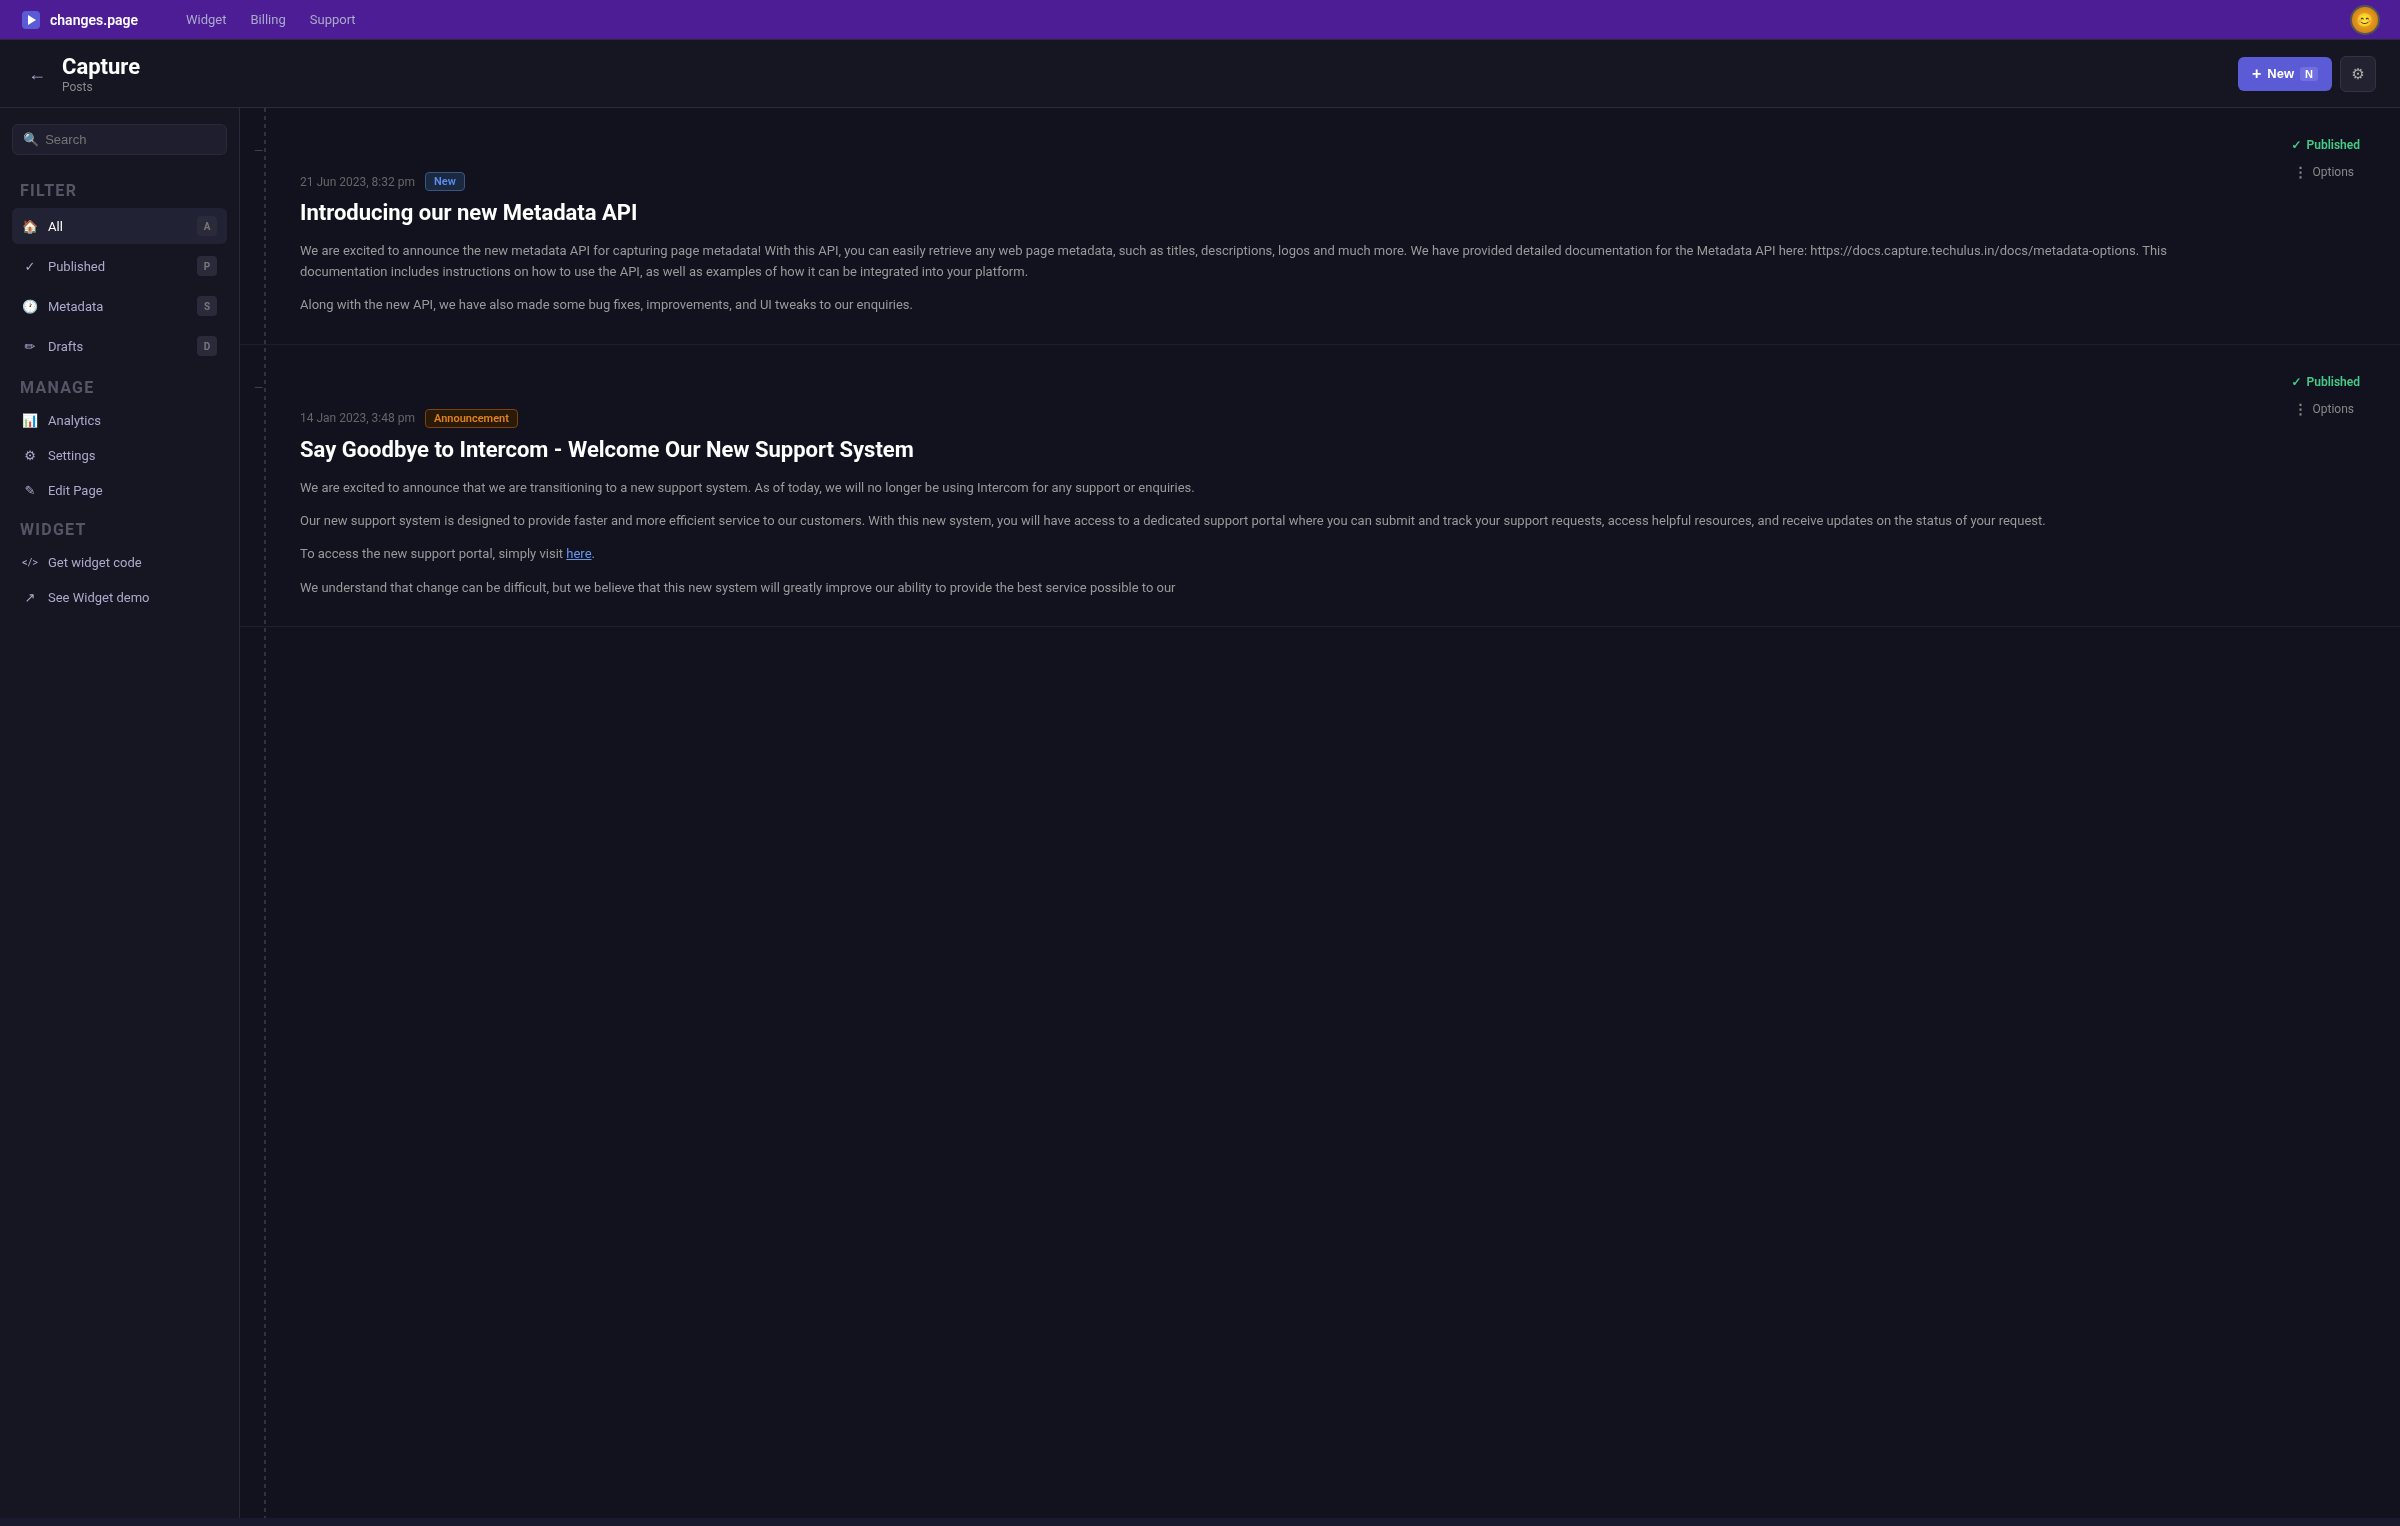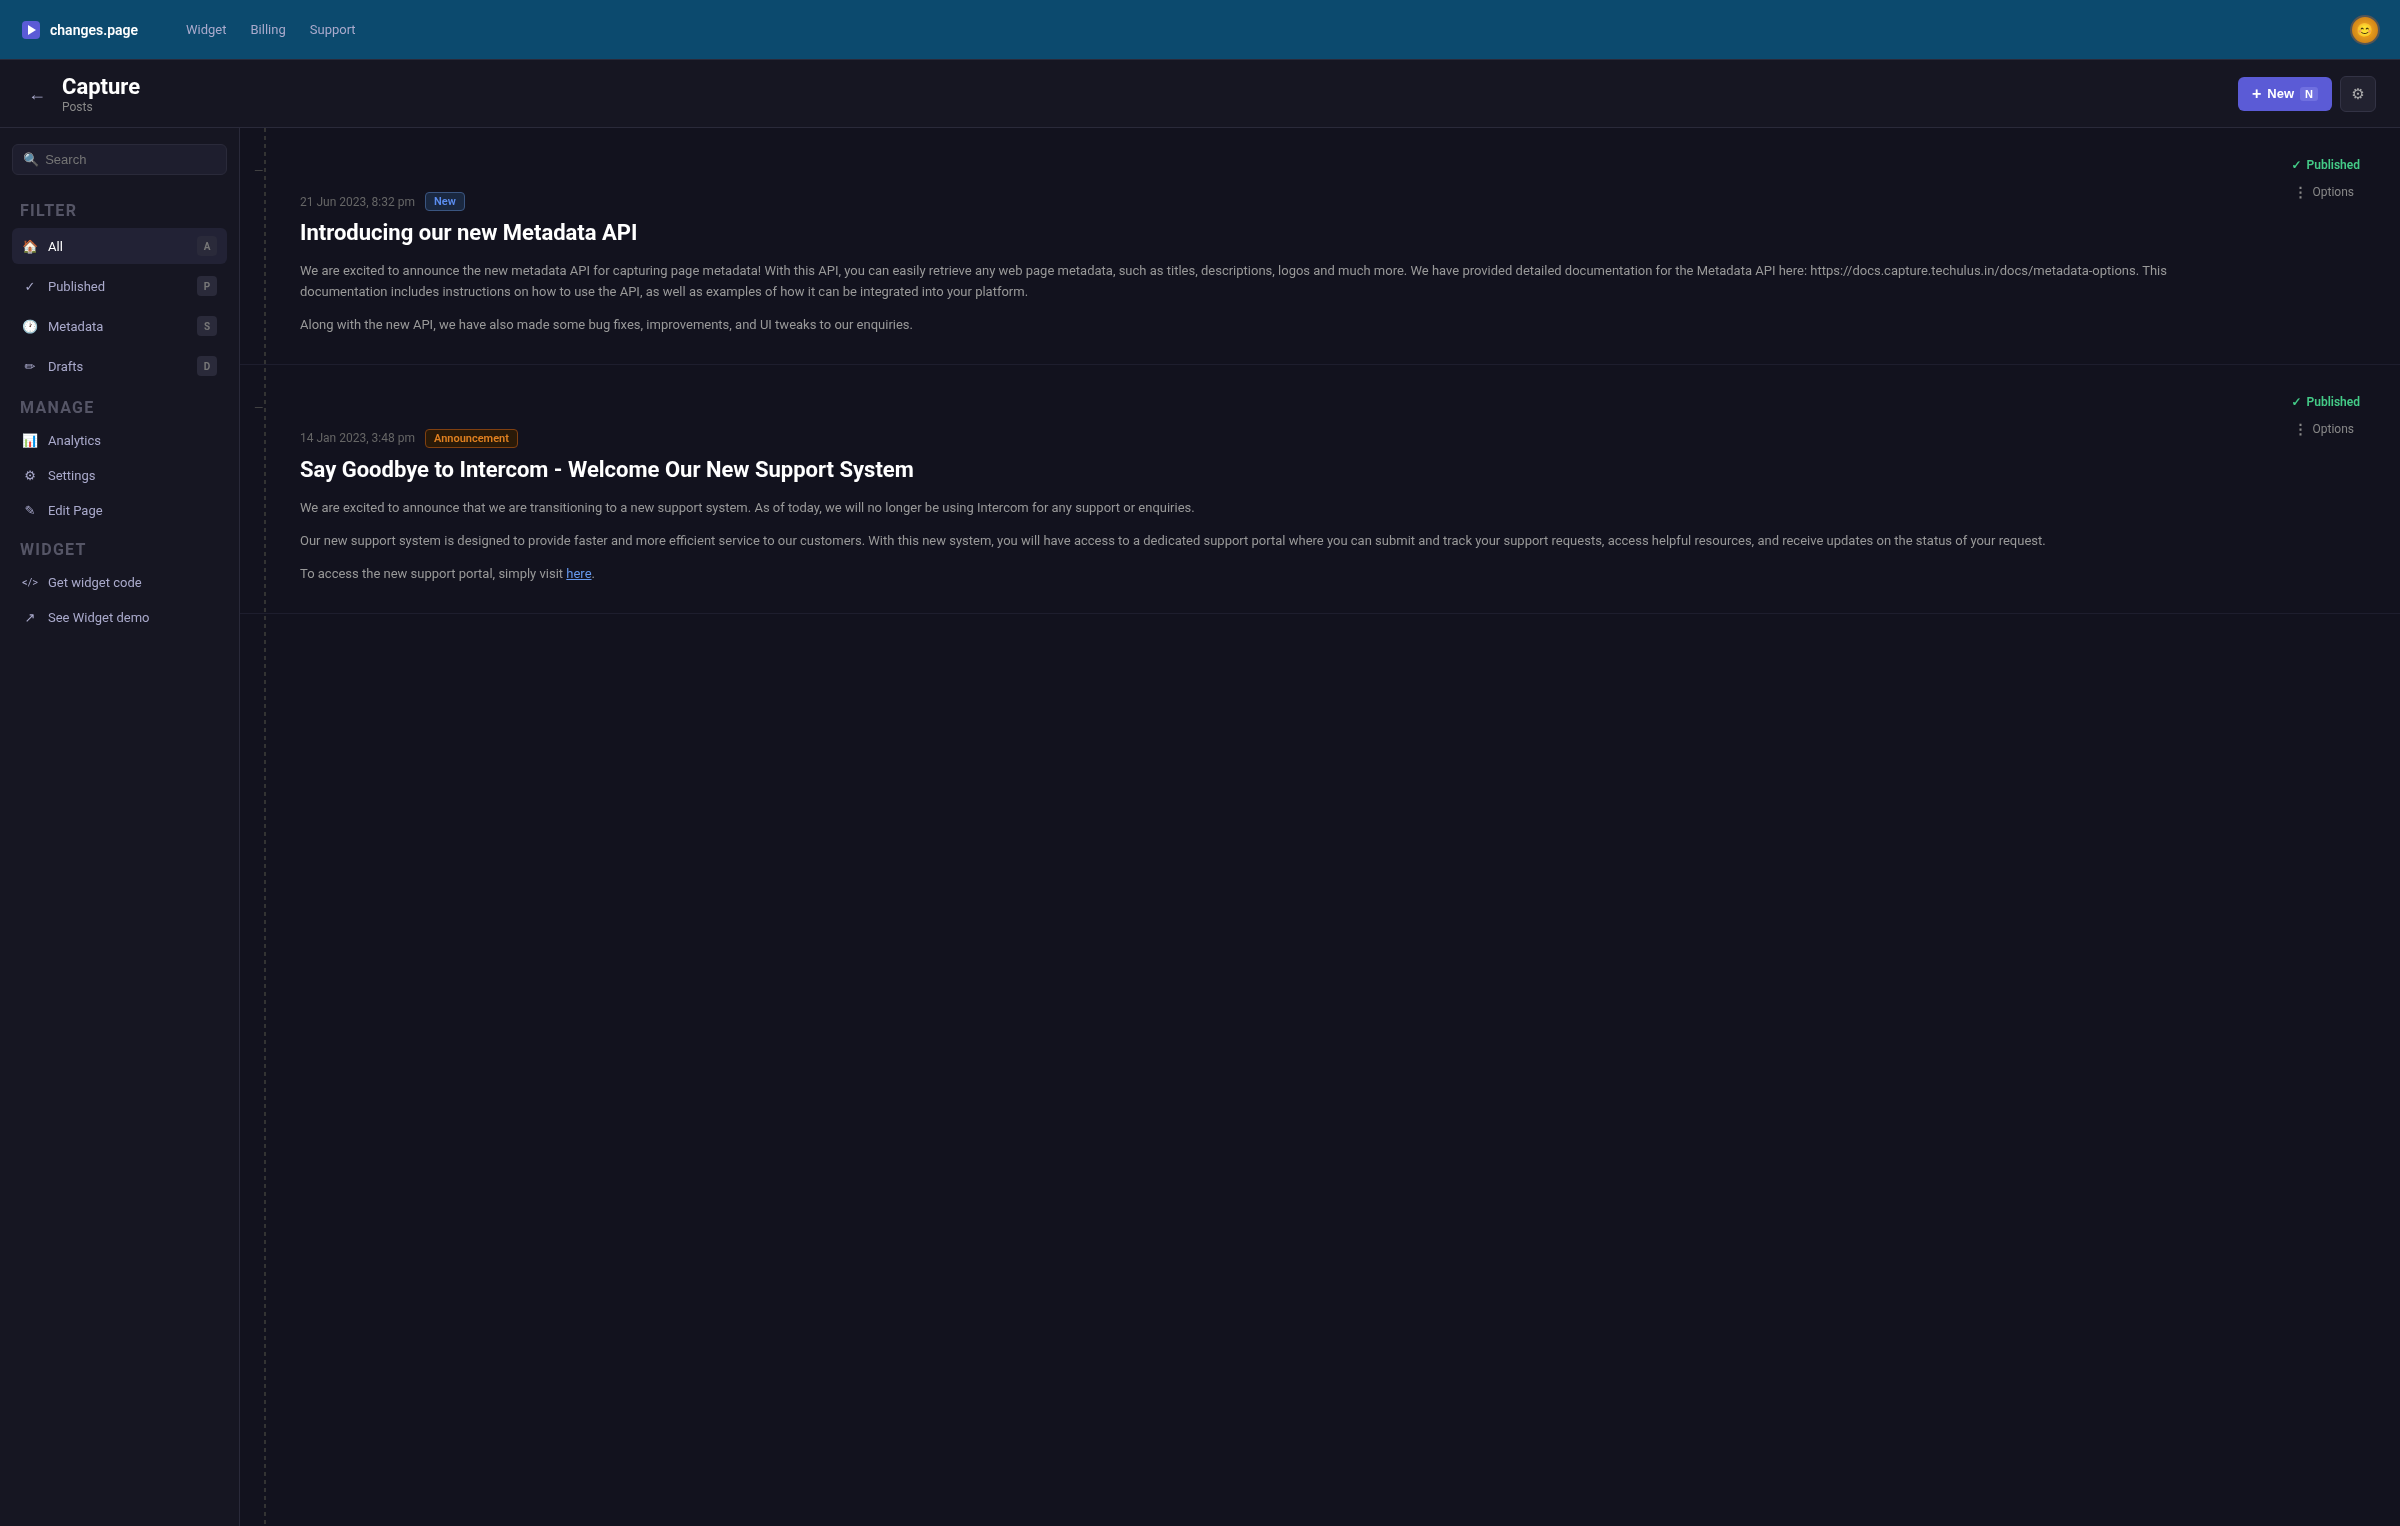--- a/index.html
+++ b/index.html
@@ -6,23 +6,23 @@
     body {
       font-family: -apple-system, BlinkMacSystemFont, 'Segoe UI', Roboto, sans-serif;
       background: #1a1a2e;
       color: #e0e0e0;
       height: 100vh;
       overflow: hidden;
     }
 
     
     .top-nav {
-      background: #0c4a6e;
+      background: #4c1d95;
       border-bottom: 1px solid #2a2a3a;
-      height: 60px;
+      height: 40px;
       display: flex;
       align-items: center;
       padding: 0 20px;
       gap: 32px;
     }
     .logo-area {
       display: flex;
       align-items: center;
       gap: 8px;
       margin-right: 16px;
@@ -438,20 +438,21 @@
       <div class="post-content">
         <div class="post-meta">
           <span class="post-date">14 Jan 2023, 3:48 pm</span>
           <span class="tag tag-announcement">Announcement</span>
         </div>
         <h2 class="post-title">Say Goodbye to Intercom - Welcome Our New Support System</h2>
         <div class="post-body">
           <p>We are excited to announce that we are transitioning to a new support system. As of today, we will no longer be using Intercom for any support or enquiries.</p>
           <p>Our new support system is designed to provide faster and more efficient service to our customers. With this new system, you will have access to a dedicated support portal where you can submit and track your support requests, access helpful resources, and receive updates on the status of your request.</p>
           <p>To access the new support portal, simply visit <a href="#">here</a>.</p>
+          <p>We understand that change can be difficult, but we believe that this new system will greatly improve our ability to provide the best service possible to our</p>
         </div>
       </div>
       <div class="post-actions">
         <div class="status-published">
           <span class="status-check">✓</span>
           <span>Published</span>
         </div>
         <div class="options-btn">
           <span class="options-dots">⋮</span>
           <span>Options</span>

